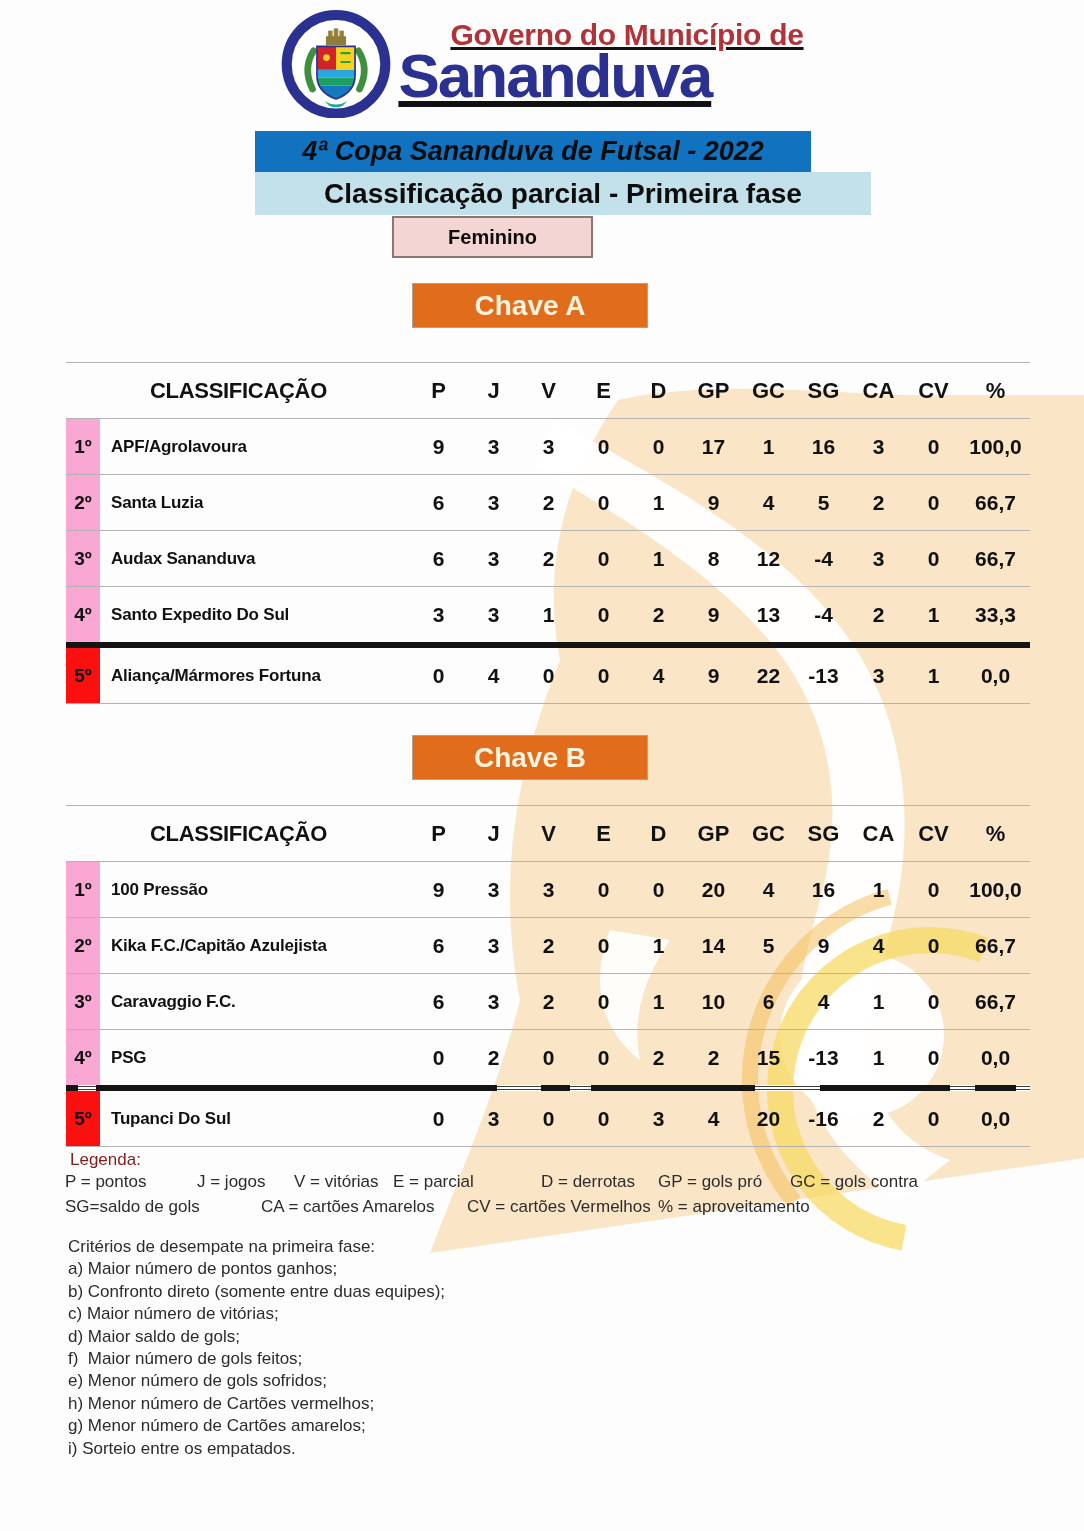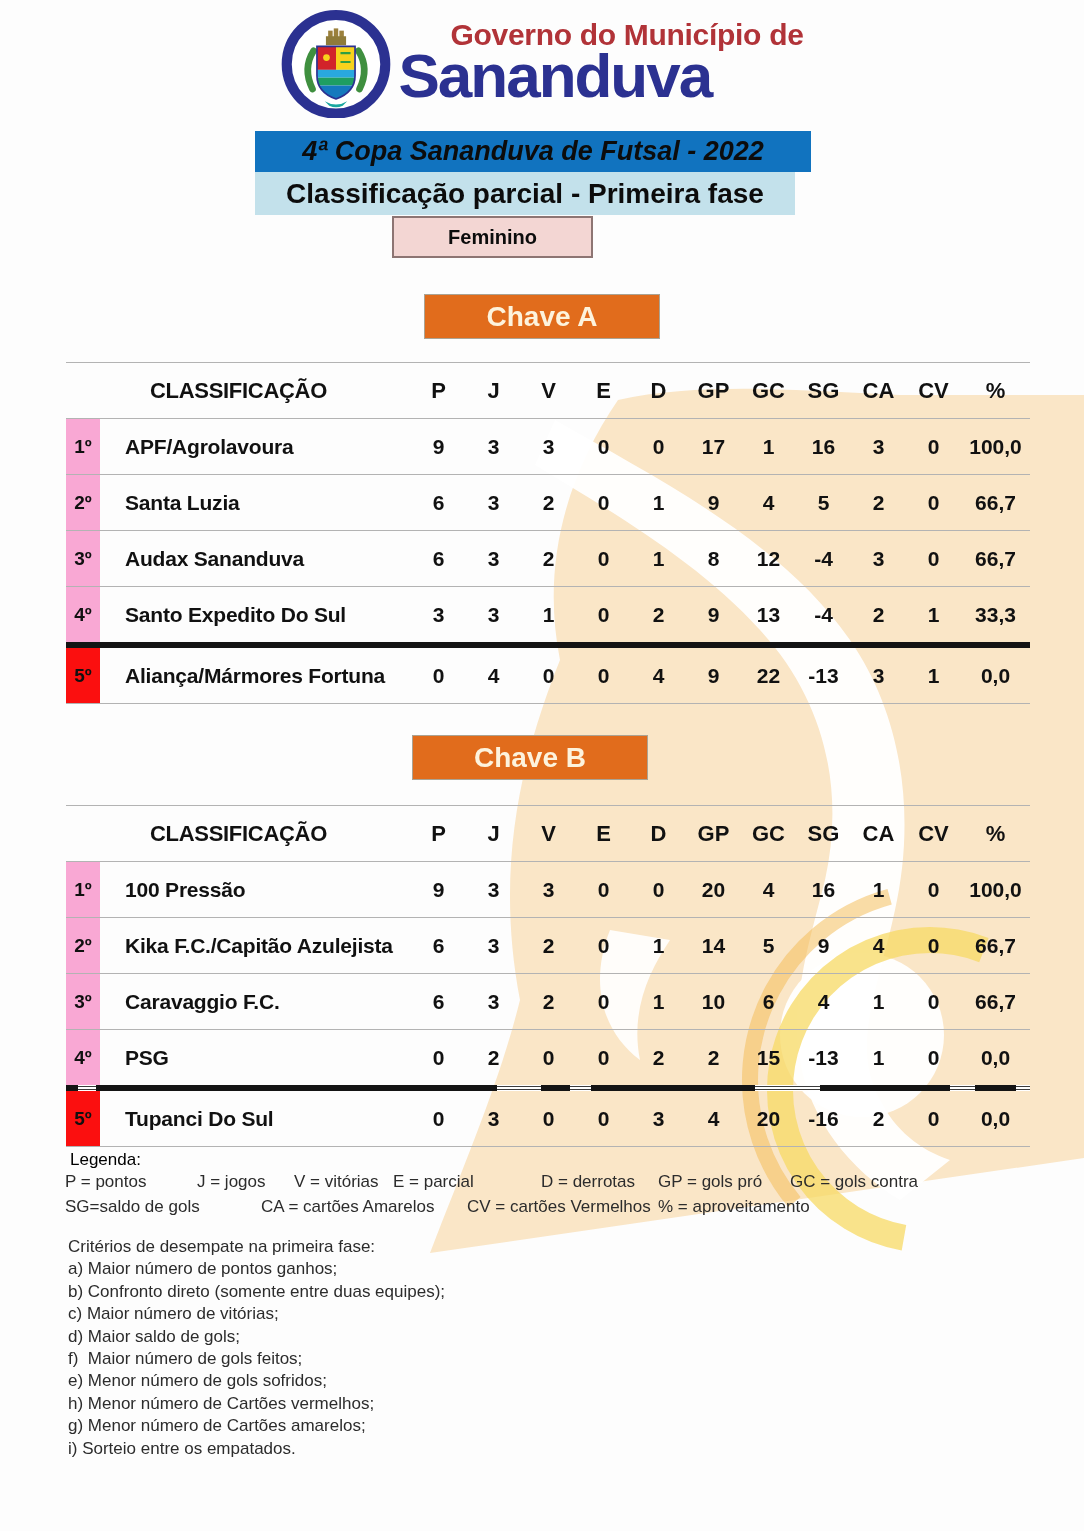--- a/index.html
+++ b/index.html
@@ -5,57 +5,57 @@
   html,body{margin:0;padding:0;background:#ffffff;}
   .page{
     position:relative;width:1084px;height:1531px;margin:0 auto;
     background:#fdfdfd;overflow:hidden;
     font-family:"Liberation Sans",sans-serif;color:#111;
   }
   .wm{position:absolute;left:0;top:0;z-index:0;pointer-events:none;}
   .layer{position:absolute;z-index:1;}
 
   
-  .brand{left:0;top:6px;width:100%;display:flex;justify-content:center;align-items:center;gap:6px;}
+  .brand{left:0;top:6px;width:100%;display:flex;justify-content:center;align-items:center;gap:6px;text-decoration:underline;}
   .crest{width:112px;height:112px;flex:0 0 auto;}
   .wordmark{display:flex;flex-direction:column;}
   .gov{font-size:30px;font-weight:bold;color:#b13338;letter-spacing:-.3px;margin-left:52px;}
   .city{font-size:62px;font-weight:bold;color:#2b3191;letter-spacing:-2px;margin-top:-7px;line-height:1;}
 
   
   .bar{display:flex;align-items:center;justify-content:center;box-sizing:border-box;font-weight:bold;}
   .bar-blue{left:255px;top:131px;width:556px;height:41px;background:#1173bf;font-size:27px;font-style:italic;color:#0c0c0c;}
-  .bar-light{left:255px;top:172px;width:540px;height:43px;background:#c3e1eb;font-size:28px;color:#0c0c0c;}
+  .bar-light{left:255px;top:172px;width:616px;height:43px;background:#c3e1eb;font-size:28px;color:#0c0c0c;}
   .bar-pink{left:392px;top:216px;width:201px;height:42px;background:#f3d6d3;border:2px solid #8d7573;font-size:20px;color:#0c0c0c;}
   .bar-orange{width:236px;height:45px;background:#e16c1c;border:1px solid #aba393;font-size:28px;color:#fdf3dd;}
-  .chave-a{left:412px;top:294px;margin-left:12px;}
+  .chave-a{left:412px;top:283px;}
   .chave-b{left:412px;top:735px;}
 
   
   .table{left:66px;width:964px;border-top:1px solid #b3b3b3;}
   .t-a{top:362px;}
   .t-b{top:805px;}
   .trow{
     display:grid;grid-template-columns:34px 311px repeat(10,55px) 1fr;
     height:55px;align-items:center;border-bottom:1px solid #b3b3b3;position:relative;
   }
   .trow.thickafter{border-bottom:6px solid #141414;}
   .thead{font-size:22px;font-weight:bold;}
   .hc{grid-column:1/3;text-align:center;letter-spacing:-.3px;}
   .hcell{text-align:center;}
   .pcell{height:100%;display:flex;align-items:center;justify-content:center;font-size:19px;font-weight:bold;color:#101010;}
   .badge-blue{background:#f9a8d4;}
   .badge-red{background:#fb0f0f;}
-  .tcell{padding-left:25px;font-size:21px;font-weight:bold;letter-spacing:-.2px;white-space:nowrap;}
+  .tcell{padding-left:11px;font-size:17px;font-weight:bold;letter-spacing:-.2px;white-space:nowrap;}
   .vcell{text-align:center;font-size:21px;font-weight:bold;}
   .dl-mark{position:absolute;bottom:-6px;height:6px;z-index:2;
     background:linear-gradient(#ffffff 0 1px,#3c3c3c 1px 2px,#ffffff 2px 4px,#3c3c3c 4px 5px,#ffffff 5px 6px);}
 
   
-  .lg-title{left:70px;top:1150px;font-size:17px;color:#000000;}
+  .lg-title{left:70px;top:1150px;font-size:17px;color:#7f1d1d;}
   .lg-row{left:0;width:1084px;height:22px;}
   .lg-row1{top:1172px;}
   .lg-row2{top:1197px;}
   .lg-it{position:absolute;top:0;font-size:17px;color:#2c2c2c;white-space:nowrap;}
 
   
   .criteria{left:68px;top:1236px;width:700px;font-size:17px;line-height:22.4px;color:#2c2c2c;}
   .cr-line{white-space:pre;}
 </style>
 </head>

